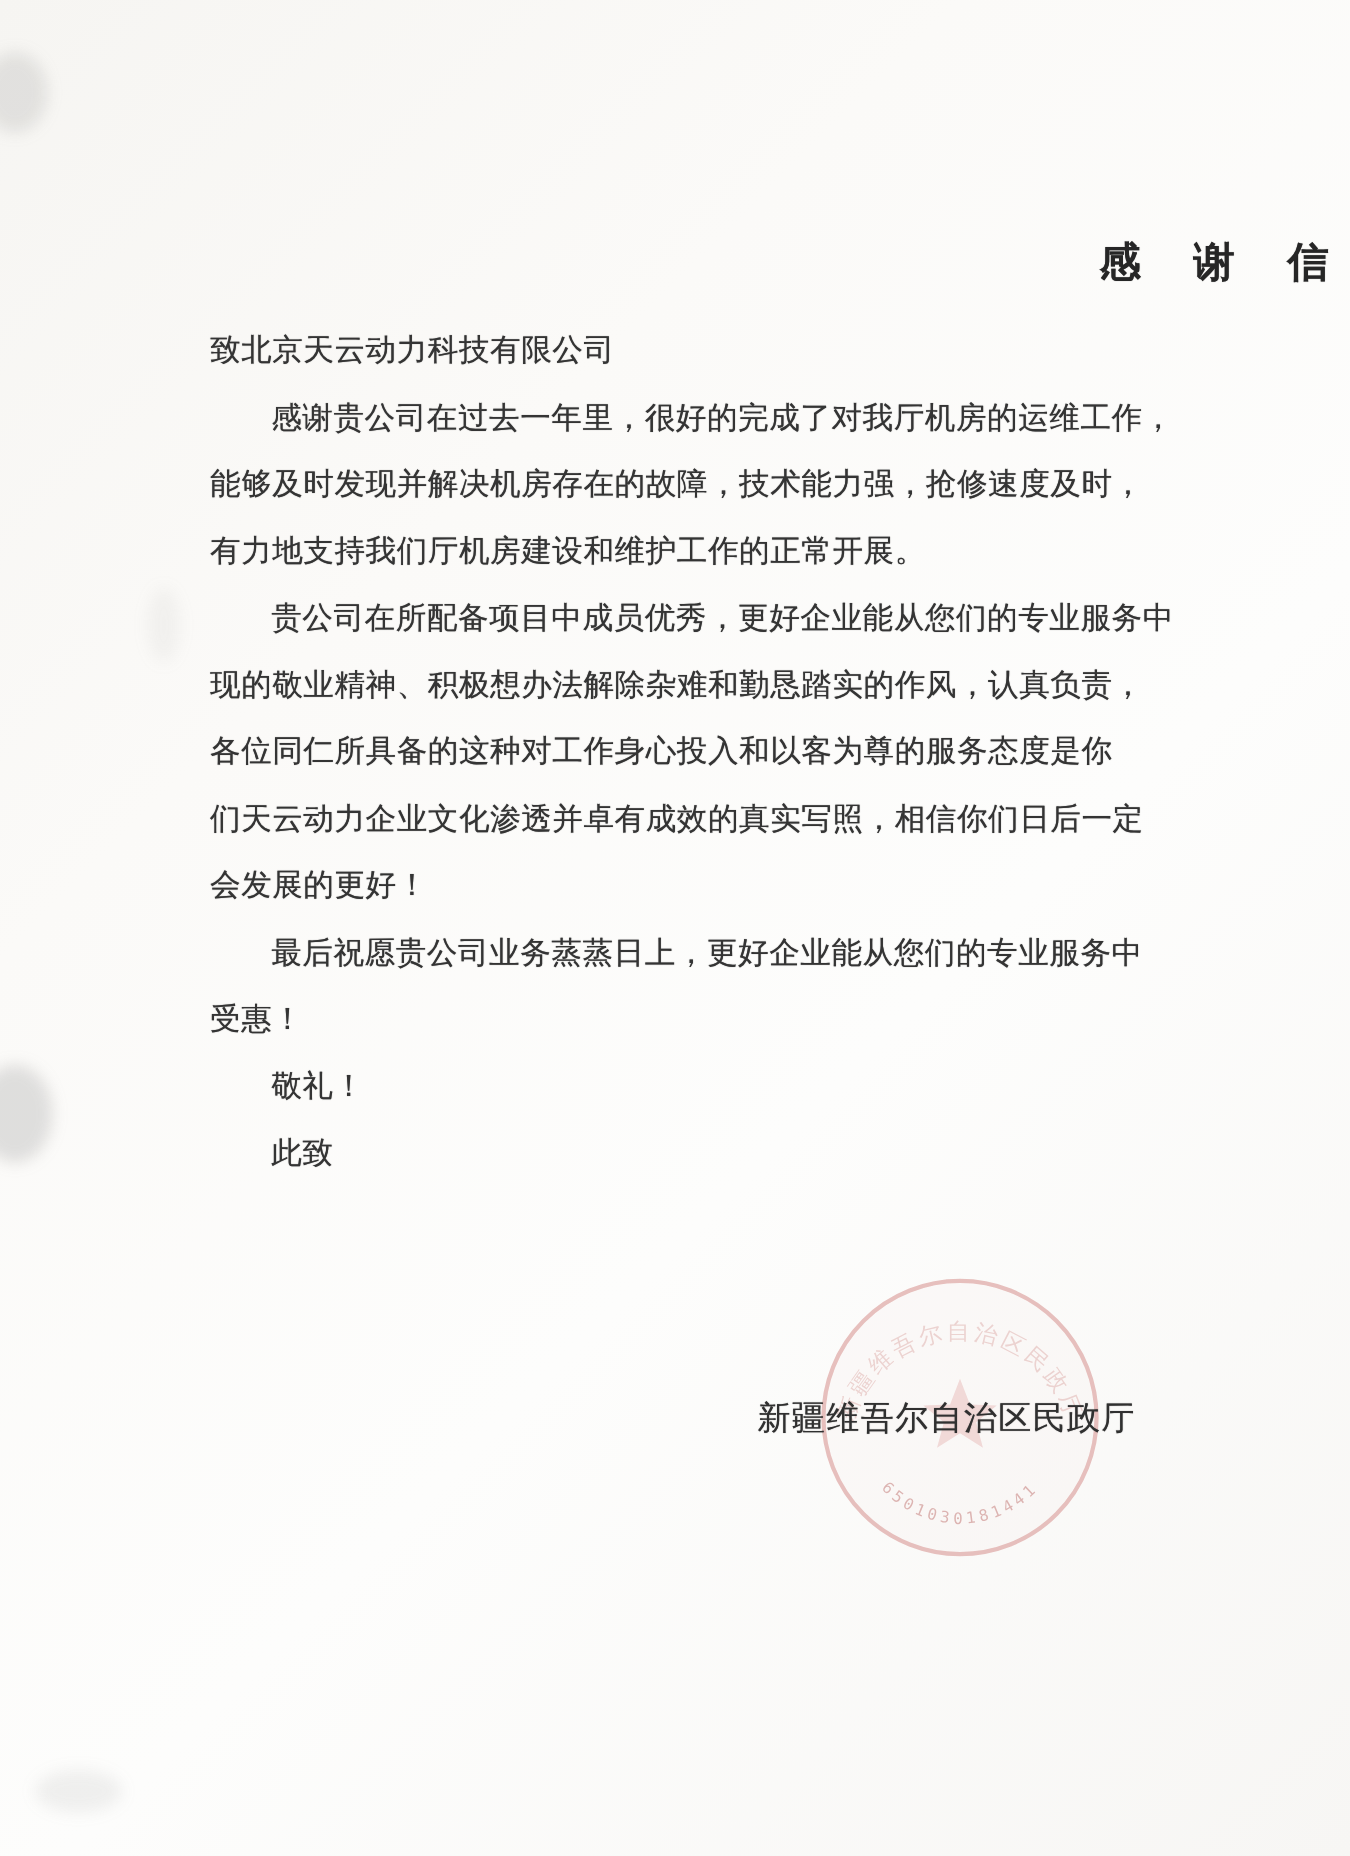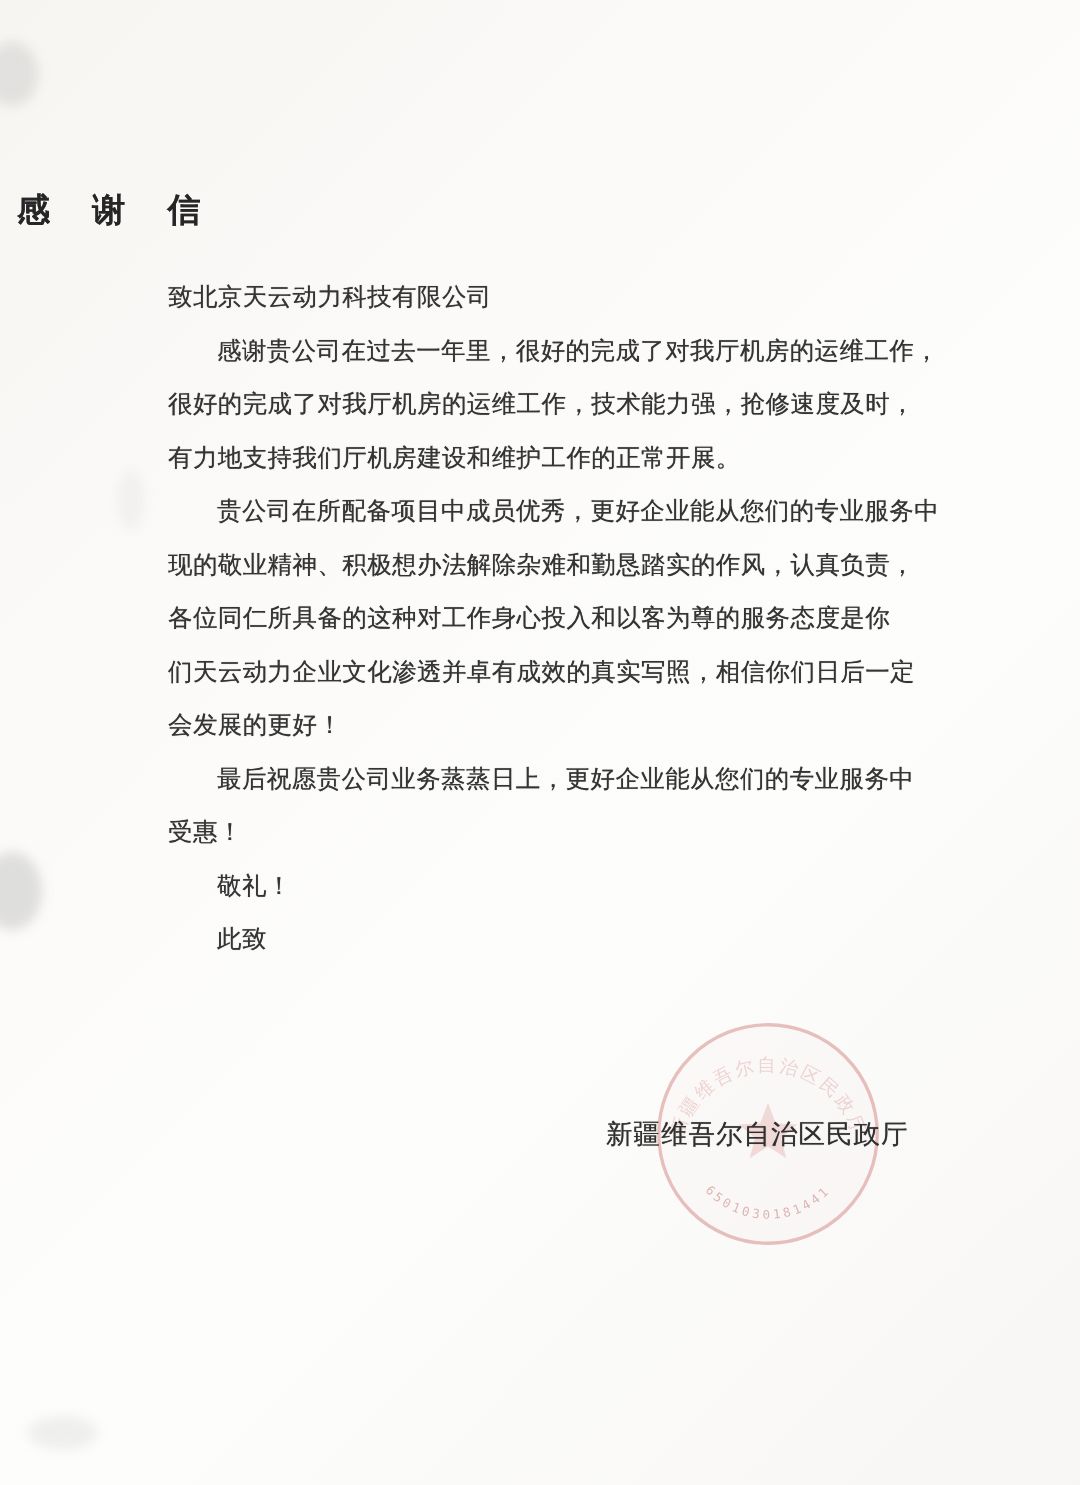--- a/index.html
+++ b/index.html
@@ -14,26 +14,26 @@
   }
   
   .smudge{position:absolute;border-radius:50%;filter:blur(6px);pointer-events:none;}
   .s1{left:-14px;top:42px;width:52px;height:64px;background:rgba(120,120,120,.16);}
   .s2{left:-18px;top:852px;width:60px;height:78px;background:rgba(110,110,110,.20);}
   .s3{left:118px;top:470px;width:26px;height:60px;background:rgba(140,140,140,.08);}
   .s4{left:28px;top:1416px;width:70px;height:34px;background:rgba(120,120,120,.10);}
 
   .title{
     position:absolute;top:188px;left:0;width:1080px;margin:0;
-    text-align:left;font-size:33px;font-weight:bold;color:#262626;
+    text-align:right;font-size:33px;font-weight:bold;color:#262626;
     letter-spacing:17px;text-indent:17px;
     text-shadow:0 0 .6px rgba(40,40,40,.75);
   }
   .body{
-    position:absolute;top:270px;left:168px;width:720px;
+    position:absolute;top:254px;left:168px;width:720px;
     font-size:24.5px;line-height:53.5px;color:#343434;
     letter-spacing:.4px;
     text-shadow:0 0 .7px rgba(55,55,55,.8);
   }
   .line{white-space:nowrap;}
   .line.indent{text-indent:49px;}
 
   .seal{position:absolute;left:652px;top:1018px;width:232px;height:232px;opacity:.8;}
   .signature{
     position:absolute;left:606px;top:1116px;width:320px;
@@ -48,21 +48,21 @@
   <div class="smudge s1"></div>
   <div class="smudge s2"></div>
   <div class="smudge s3"></div>
   <div class="smudge s4"></div>
 
   <h1 class="title">感 谢 信</h1>
 
   <div class="body" id="letter-body">
       <div class="line">致北京天云动力科技有限公司</div>
       <div class="line indent">感谢贵公司在过去一年里，很好的完成了对我厅机房的运维工作，</div>
-      <div class="line">很好的完成了对我厅机房的运维工作，技术能力强，抢修速度及时，</div>
+      <div class="line">能够及时发现并解决机房存在的故障，技术能力强，抢修速度及时，</div>
       <div class="line">有力地支持我们厅机房建设和维护工作的正常开展。</div>
       <div class="line indent">贵公司在所配备项目中成员优秀，更好企业能从您们的专业服务中</div>
       <div class="line">现的敬业精神、积极想办法解除杂难和勤恳踏实的作风，认真负责，</div>
       <div class="line">各位同仁所具备的这种对工作身心投入和以客为尊的服务态度是你</div>
       <div class="line">们天云动力企业文化渗透并卓有成效的真实写照，相信你们日后一定</div>
       <div class="line">会发展的更好！</div>
       <div class="line indent">最后祝愿贵公司业务蒸蒸日上，更好企业能从您们的专业服务中</div>
       <div class="line">受惠！</div>
       <div class="line indent">敬礼！</div>
       <div class="line indent">此致</div>

